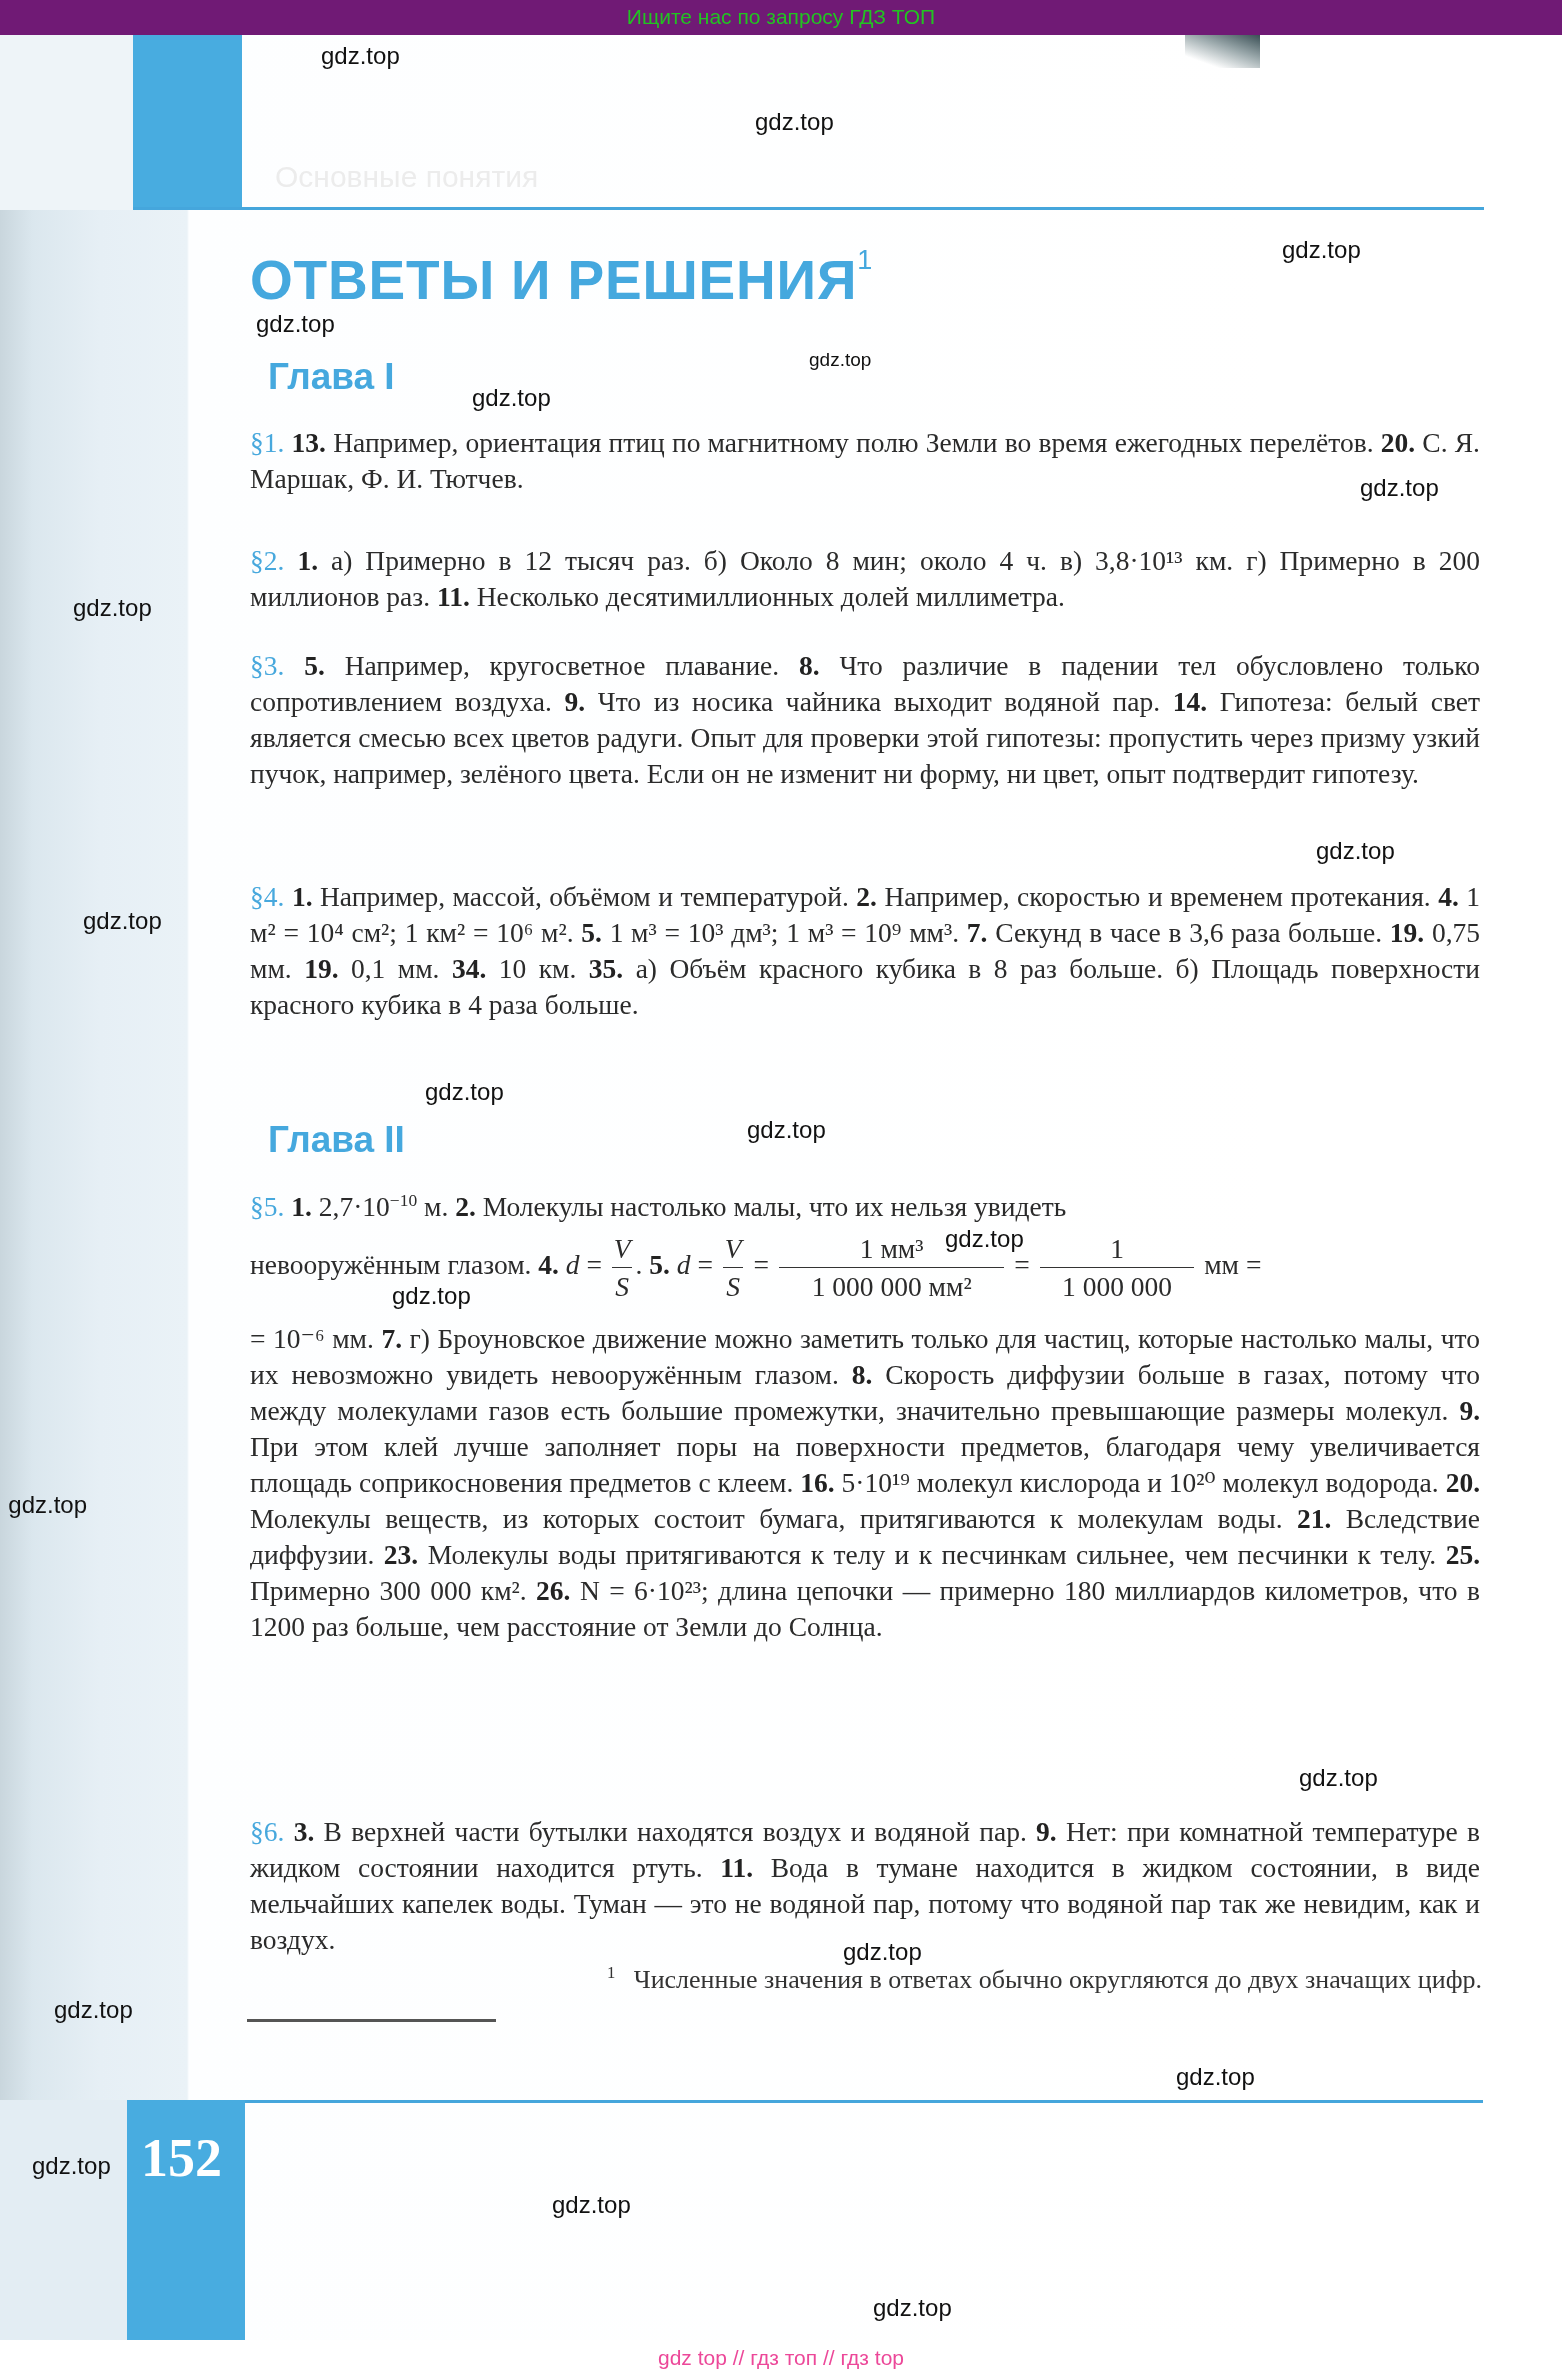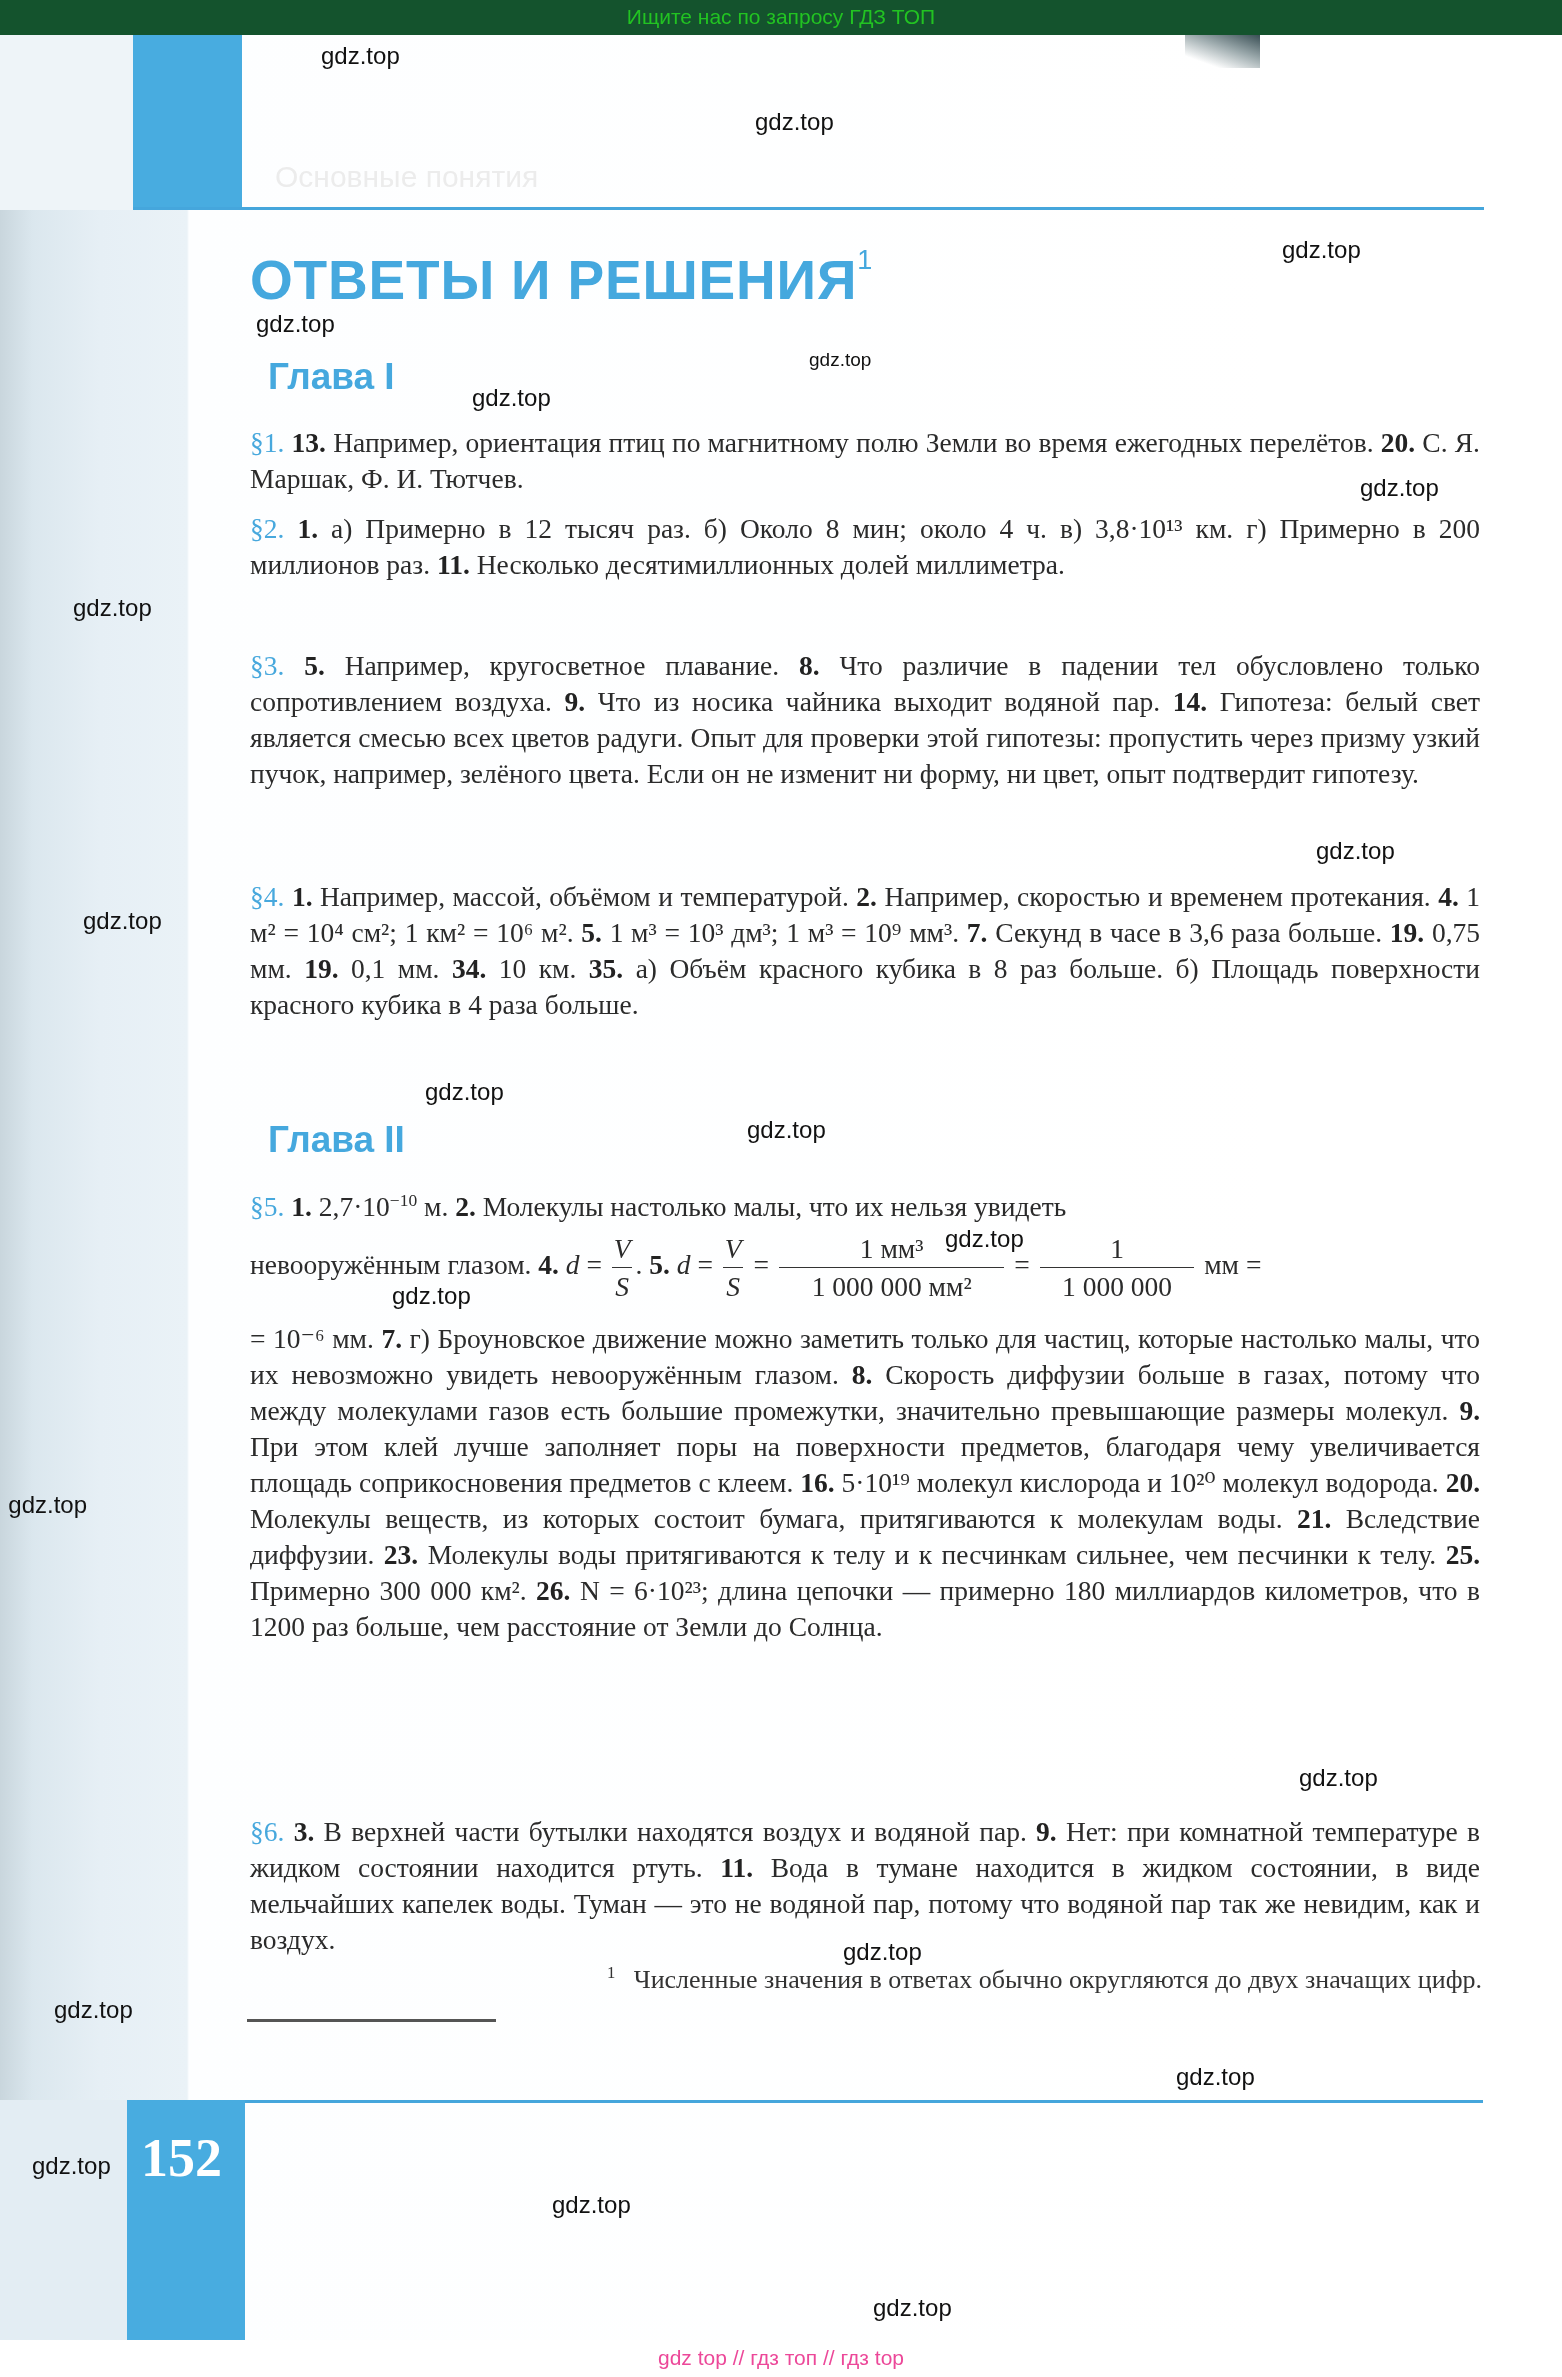--- a/index.html
+++ b/index.html
@@ -1,18 +1,18 @@
 <!DOCTYPE html>
 <html style="font-size:13.3px"><head>
 <meta charset="utf-8">
 <style>
   html, body { margin:0; padding:0; }
   body { width:1562px; height:2377px; position:relative; background:#ffffff; overflow:hidden;
          font-family:"Liberation Serif","DejaVu Serif",serif; }
-  .top-banner { position:absolute; left:0; top:0; width:1562px; height:35px; background:#14532d;
+  .top-banner { position:absolute; left:0; top:0; width:1562px; height:35px; background:#701a75;
                 text-align:center; font-family:"Liberation Sans",sans-serif; font-size:21px; line-height:33px; }
   .page { position:absolute; left:0; top:35px; width:1260px; height:2305px;
           background:linear-gradient(90deg,#c9d6dd 0px,#dbe7ee 33px,#e6eff5 100px,#eaf2f7 187px,#fdfeff 189px,#ffffff 1335px,#f6f6f6 1468px,#e2e2e2 1502px,#bdbdbd 1535px,#9a9a9a 1562px); }
   .gutter-top { position:absolute; left:0; top:0; width:189px; height:175px; background:#eef4f8; }
   .blue-band-top { position:absolute; left:133px; top:0; width:109px; height:173px; background:#48ace0; }
   .rule-top { position:absolute; left:133px; top:172px; width:1351px; height:2.5px; background:#45a6dc; }
   .ghost-heading { position:absolute; left:275px; top:125px; font-family:"Liberation Sans",sans-serif;
                    font-size:30px; color:#ececec; }
   .corner-shade { position:absolute; right:0; top:0; width:75px; height:33px;
                   background:linear-gradient(200deg,#3a4f55 0%,#9aa8ab 40%,rgba(255,255,255,0) 80%); }
@@ -62,21 +62,21 @@
   </div>
 
   <div class="chapter" style="top:321px">Глава I</div>
 
   <div class="para" style="top:390px">
     <span class="sec">§1.</span>
     <b>13.</b><span> Например, ориентация птиц по магнитному полю Земли во время ежегодных перелётов. </span>
     <b>20.</b><span> С. Я. Маршак, Ф. И. Тютчев.</span>
   </div>
 
-  <div class="para" style="top:476px">
+  <div class="para" style="top:508px">
     <span class="sec">§2.</span>
     <b>1.</b><span> а) Примерно в 12 тысяч раз. б) Около 8 мин; около 4 ч. в) 3,8·10¹³ км. г) Примерно в 200 миллионов раз. </span>
     <b>11.</b><span> Несколько десятимиллионных долей миллиметра.</span>
   </div>
 
   <div class="para" style="top:613px">
     <span class="sec">§3.</span>
     <b>5.</b><span> Например, кругосветное плавание. </span>
     <b>8.</b><span> Что различие в падении тел обусловлено только сопротивлением воздуха. </span>
     <b>9.</b><span> Что из носика чайника выходит водяной пар. </span>

